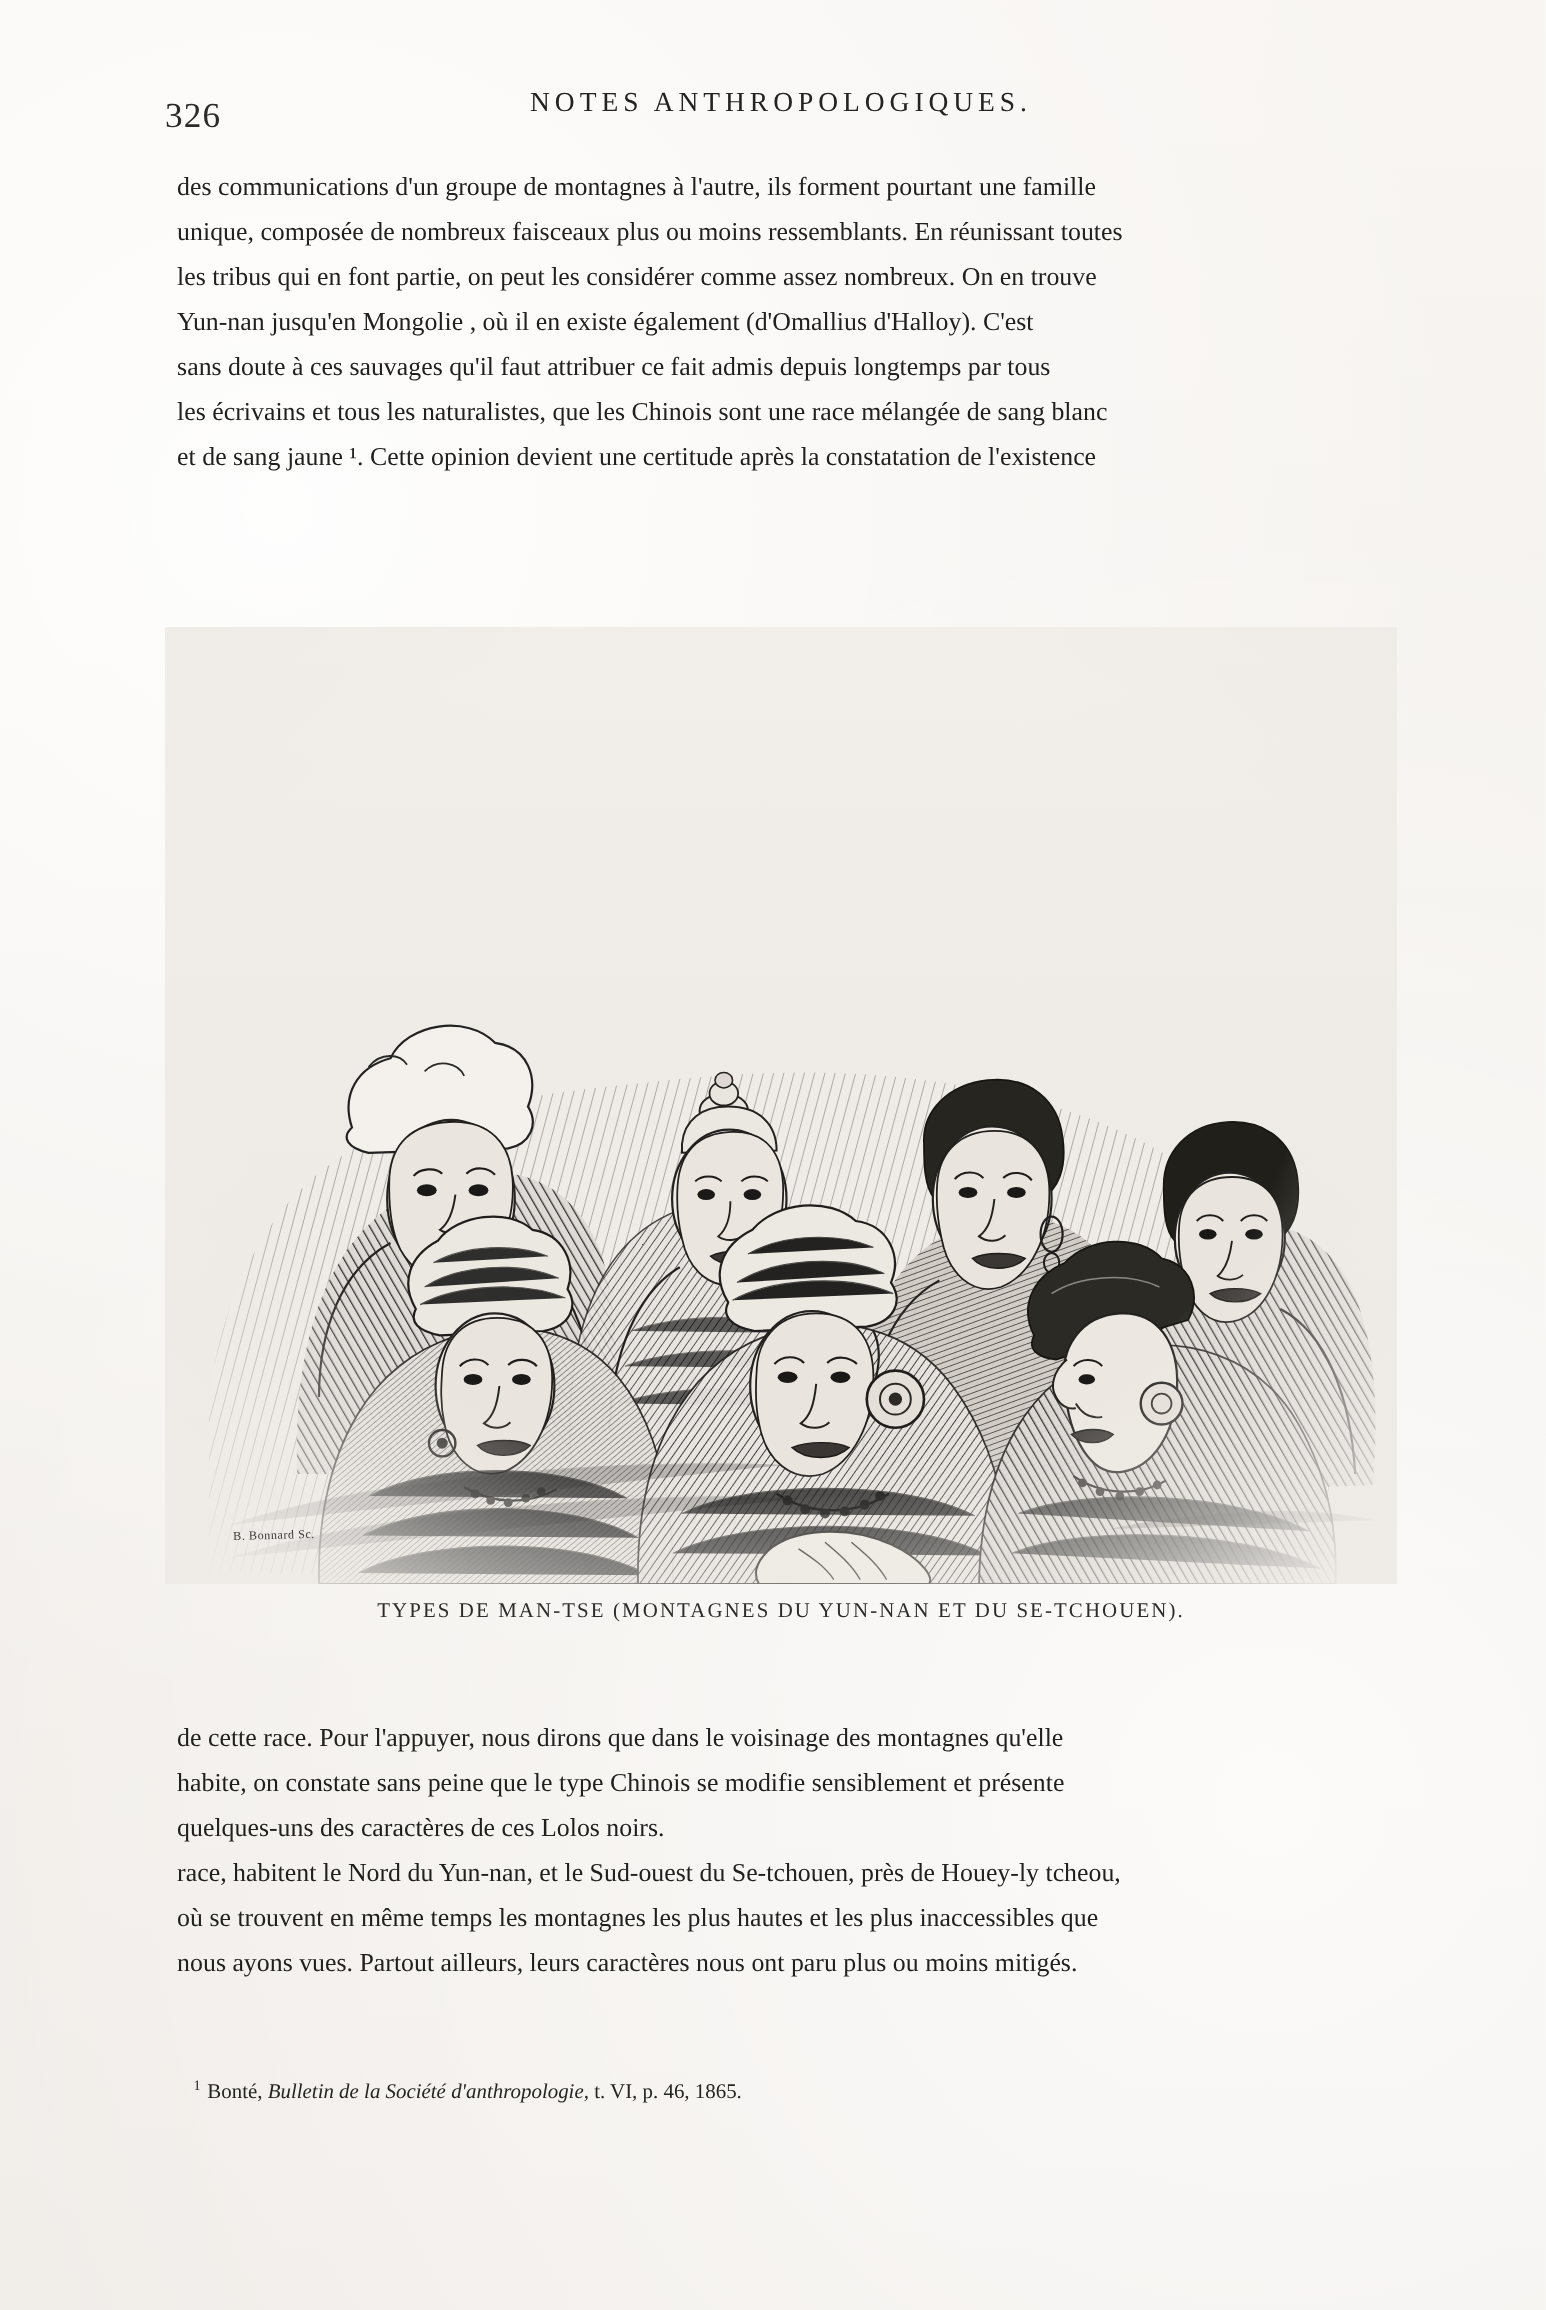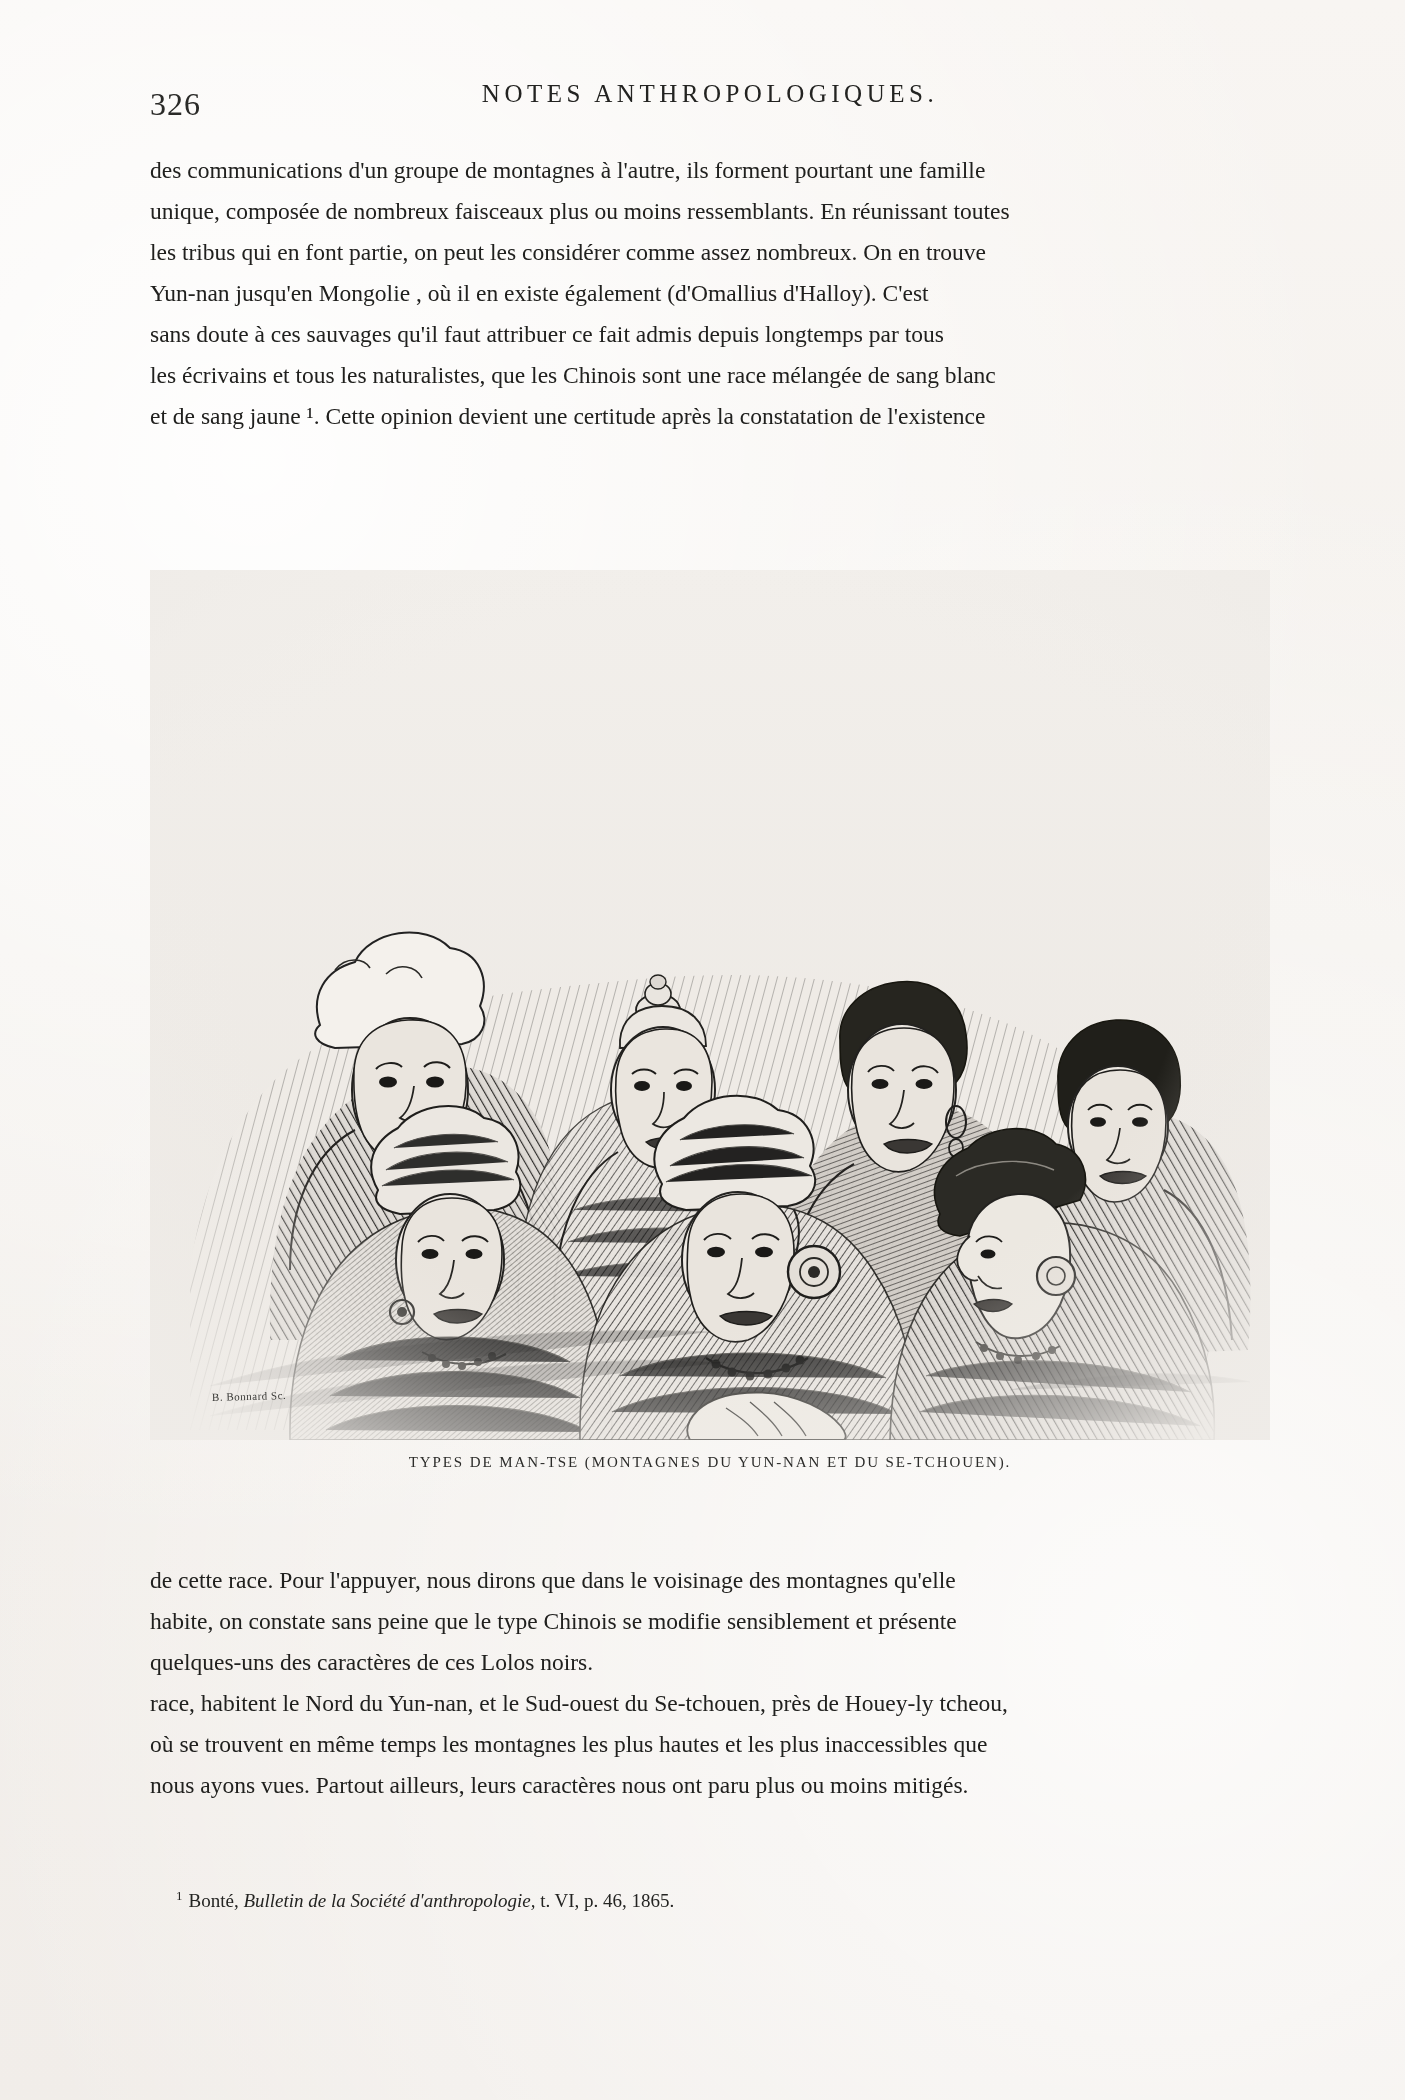--- a/index.html
+++ b/index.html
@@ -61,20 +61,21 @@
   .col {
     position: absolute;
     left: 30px;
     width: 1120px;
   }
   .para {
     font-size: 23.5px;
     line-height: 41px;
     color: #20201e;
     text-align: justify;
+    margin-left: 11px;
   }
   .para .line {
     display: block;
     white-space: nowrap;
   }
   .spread {
     display: flex;
     justify-content: space-between;
   }
   .spread > span { display: inline-block; }
@@ -94,21 +95,21 @@
     overflow: hidden;
   }
   .engraving {
     position: absolute;
     inset: 0;
   }
   .plate-caption {
     margin-top: 14px;
     width: 1120px;
     text-align: center;
-    font-size: 15px;
+    font-size: 19px;
     letter-spacing: 1.9px;
     color: #2c2c2a;
   }
   .signature {
     position: absolute;
     left: 62px;
     bottom: 38px;
     font-size: 11px;
     letter-spacing: 0.5px;
     color: #3b3b38;

